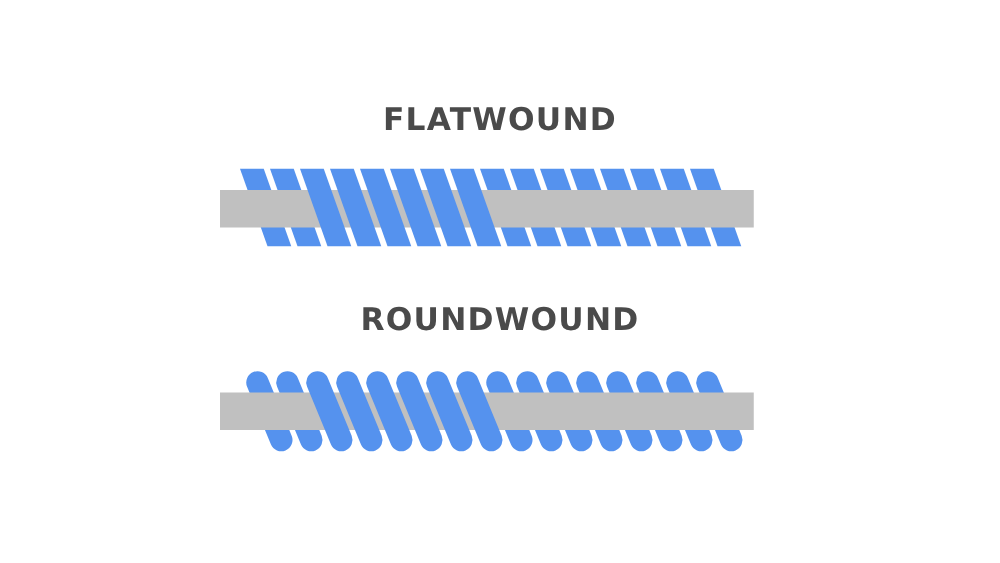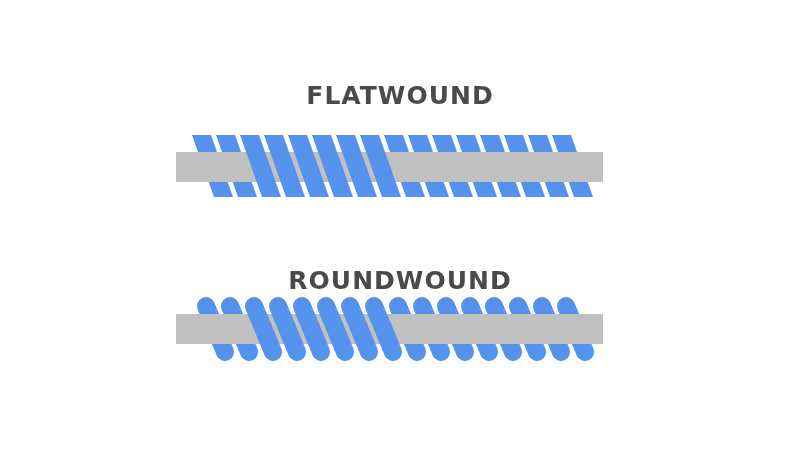--- a/index.html
+++ b/index.html
@@ -3,21 +3,21 @@
   <meta charset="utf-8">
   <style>
     html, body { margin: 0; padding: 0; background: #ffffff; }
     body { width: 800px; height: 450px; position: relative; overflow: hidden; font-family: "DejaVu Sans", sans-serif; }
     .title {
       position: absolute; left: 0; width: 800px; text-align: center;
       font-family: "DejaVu Sans", sans-serif; font-weight: bold;
       font-size: 25px; letter-spacing: 1px; color: #4a4a4a; line-height: 1;
     }
     #flat-title { top: 83px; }
-    #round-title { top: 268px; }
+    #round-title { top: 243px; }
     svg.diagram { position: absolute; left: 0; top: 0; }
   </style>
 </head>
 <body>
 
 <div class="title" id="flat-title" style="color: rgb(74, 74, 74);">FLATWOUND</div>
 <div class="title" id="round-title" style="color: rgb(74, 74, 74);">ROUNDWOUND</div>
 
 <svg class="diagram" width="800" height="450" viewBox="0 0 800 450">
   <g id="flat-back">

